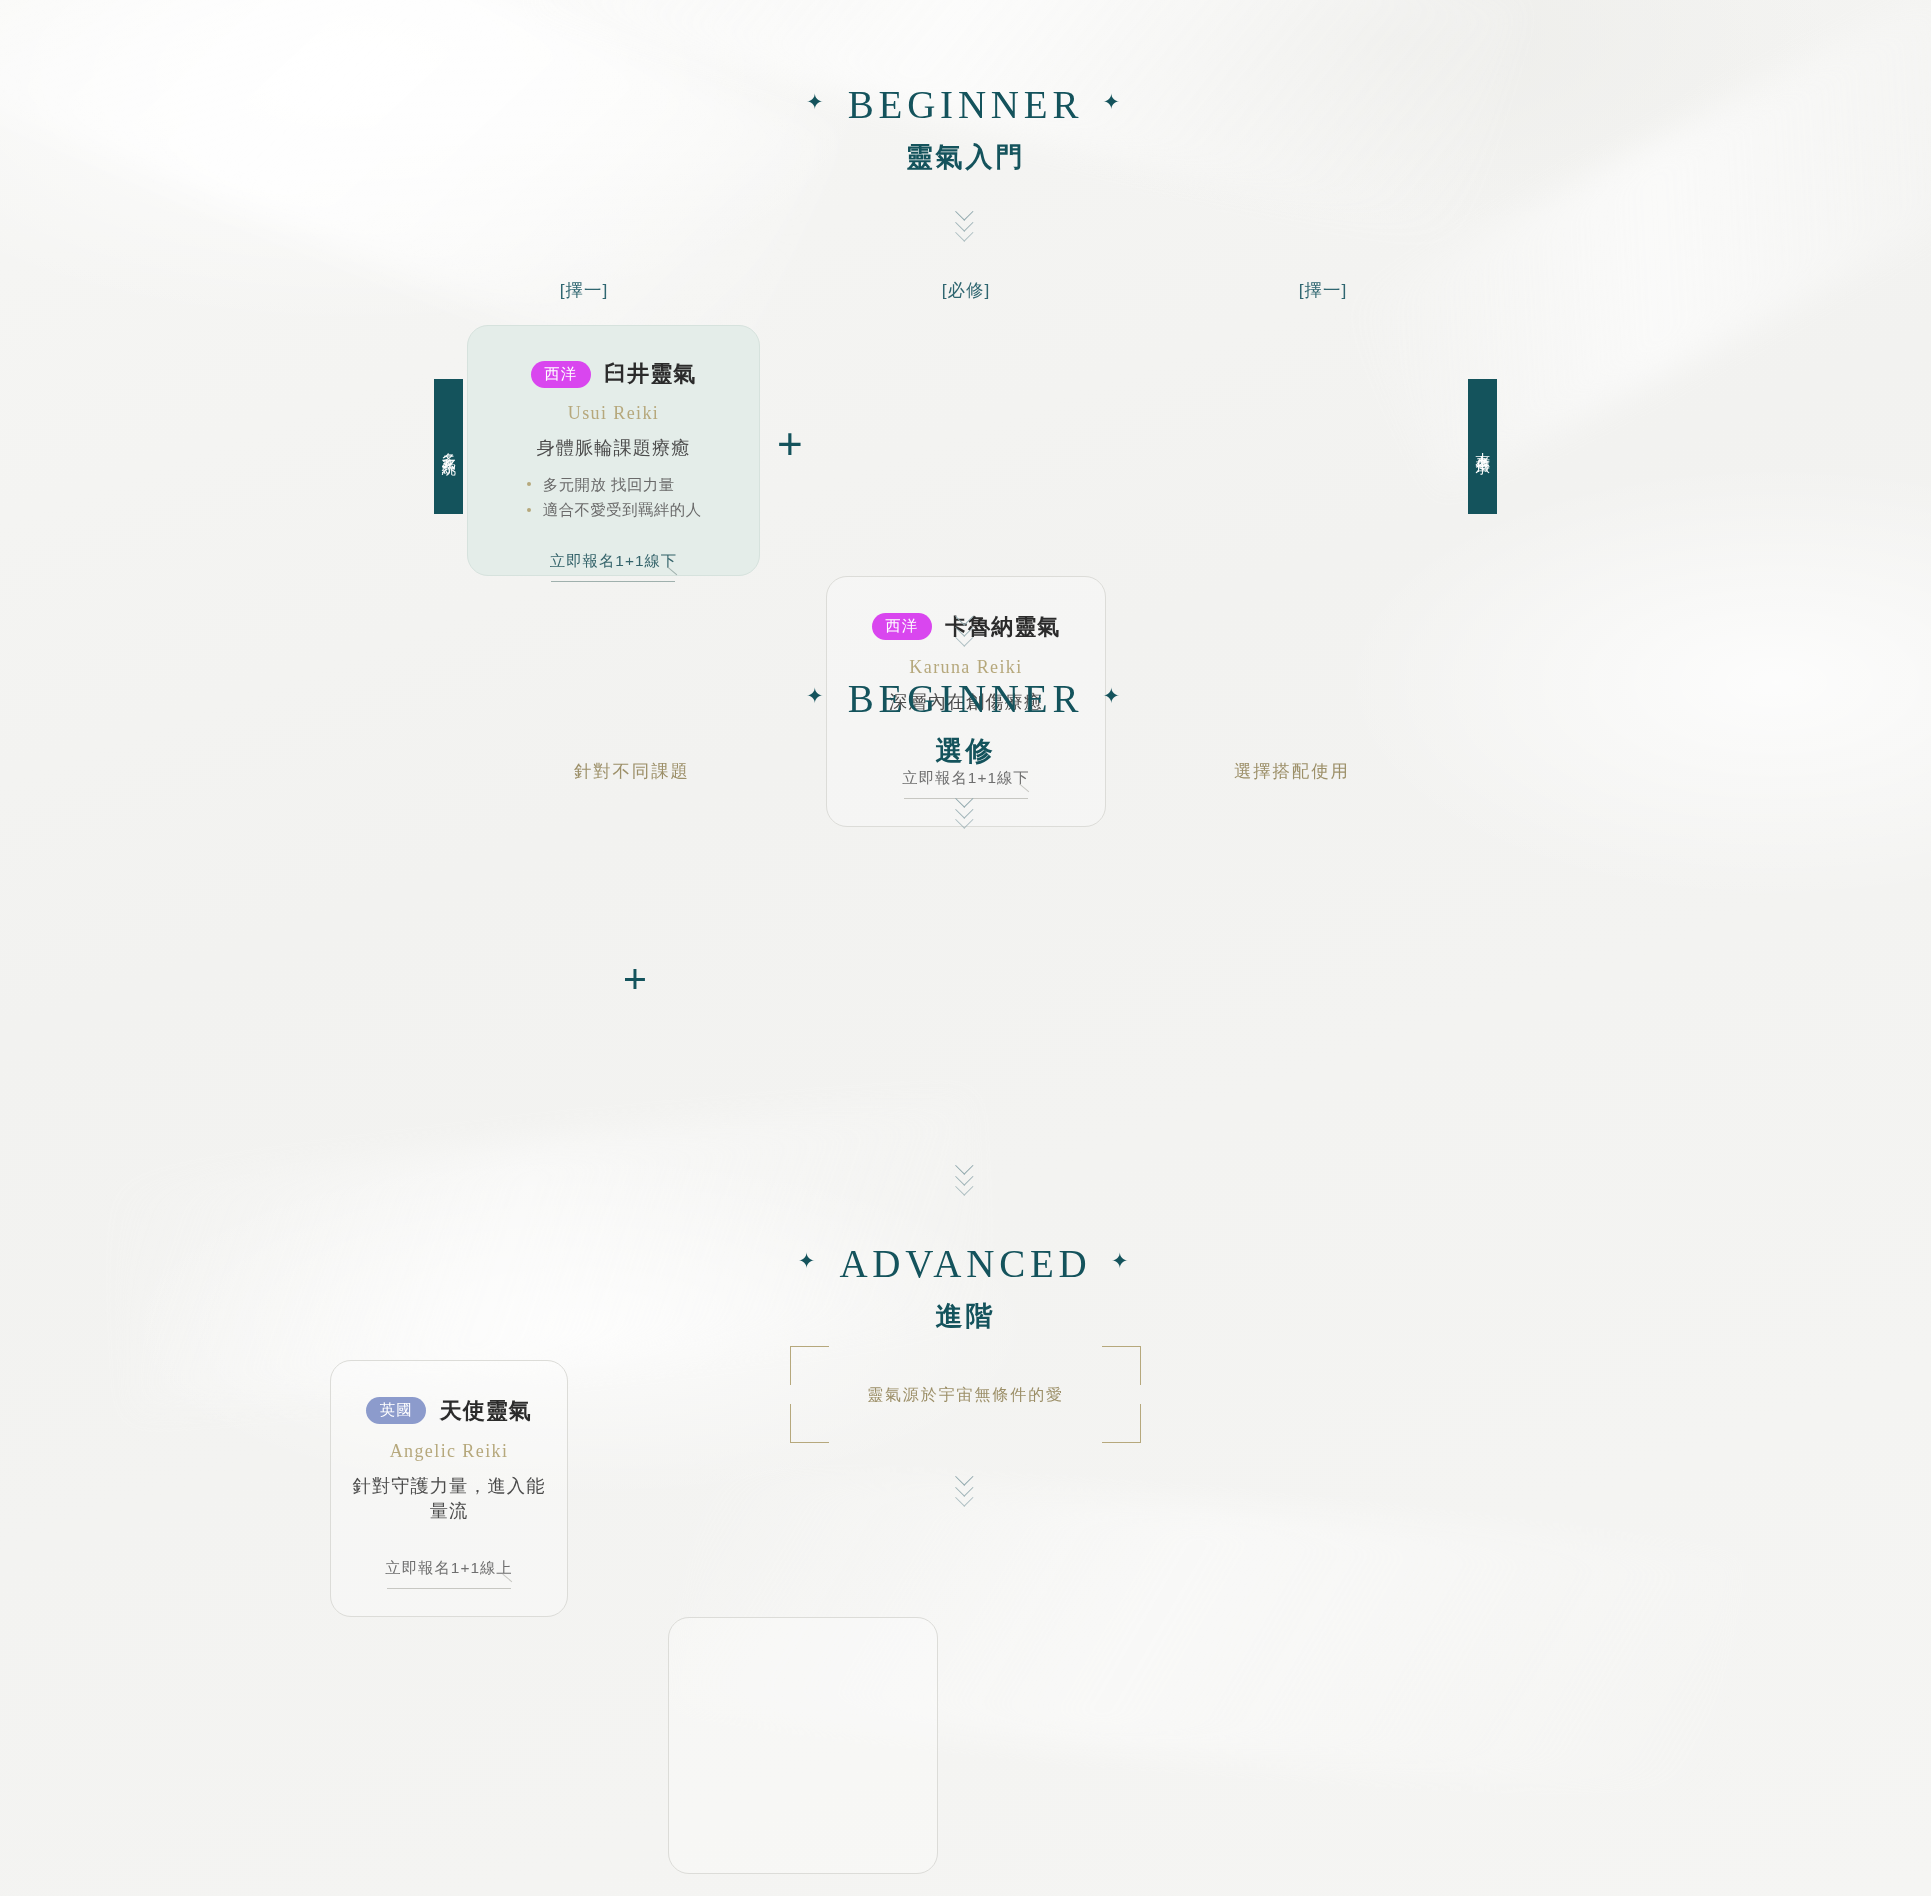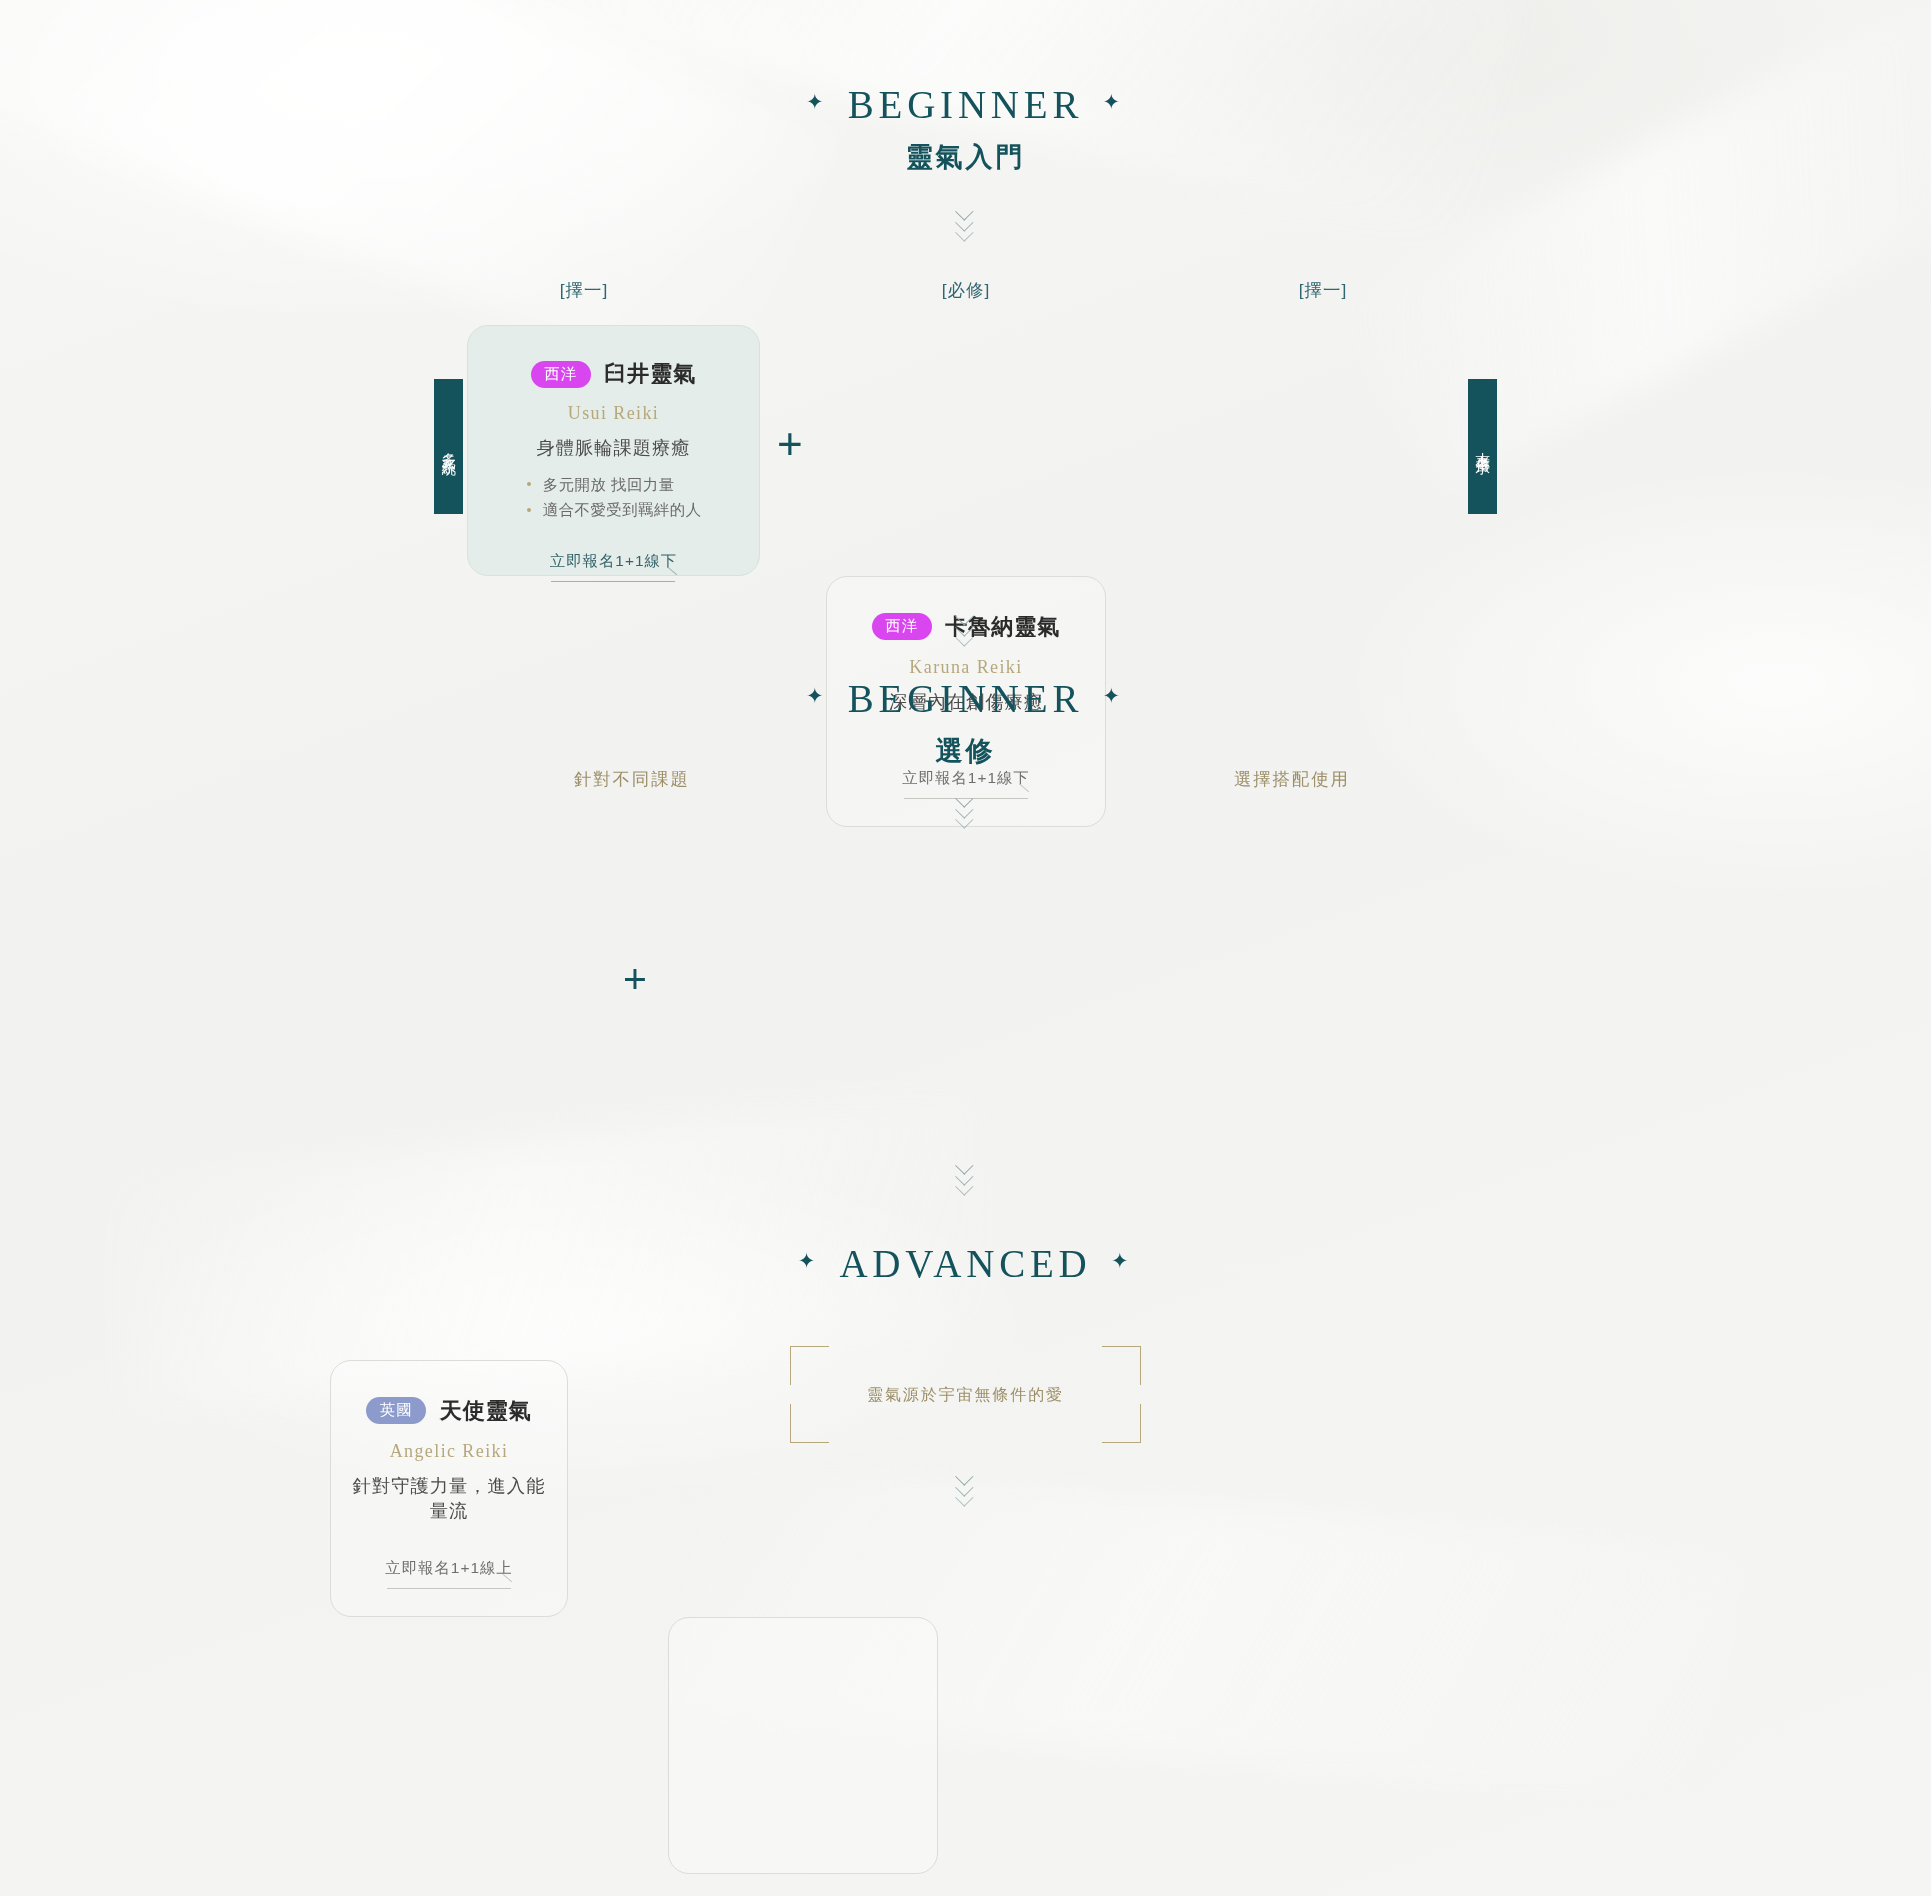--- a/index.html
+++ b/index.html
@@ -240,21 +240,20 @@
     font-size: 17.4px;
     color: #2f6670;
     letter-spacing: 1px;
     text-align: center;
   }
   .hint-label {
     position: absolute;
     font-size: 17.4px;
     color: #9c8f68;
     letter-spacing: 1.9px;
-    margin-top: 8px;
   }
 
   
   .quote-wrap { position: absolute; }
   .quote-frame {
     position: relative;
     width: 100%; height: 100%;
   }
   .corner {
     position: absolute;
@@ -392,20 +391,21 @@
     <div class="chev c2"></div>
     <div class="chev c3"></div>
   </div>
 
   <div class="sect-head" style="position:absolute; left:0; right:0; top:1244px;">
     <div class="sect-en">
       <span class="sect-spark">✦</span>
       <span>ADVANCED</span>
       <span class="sect-spark">✦</span>
     </div>
+    <div class="sect-zh">進階</div>
   </div>
 
   <div class="quote-wrap" style="left:790px; top:1346px; width:351px; height:97px;">
     <div class="quote-frame">
       <span class="corner tl"></span>
       <span class="corner tr"></span>
       <span class="corner bl"></span>
       <span class="corner br"></span>
       <div class="quote-text">靈氣源於宇宙無條件的愛</div>
     </div>

